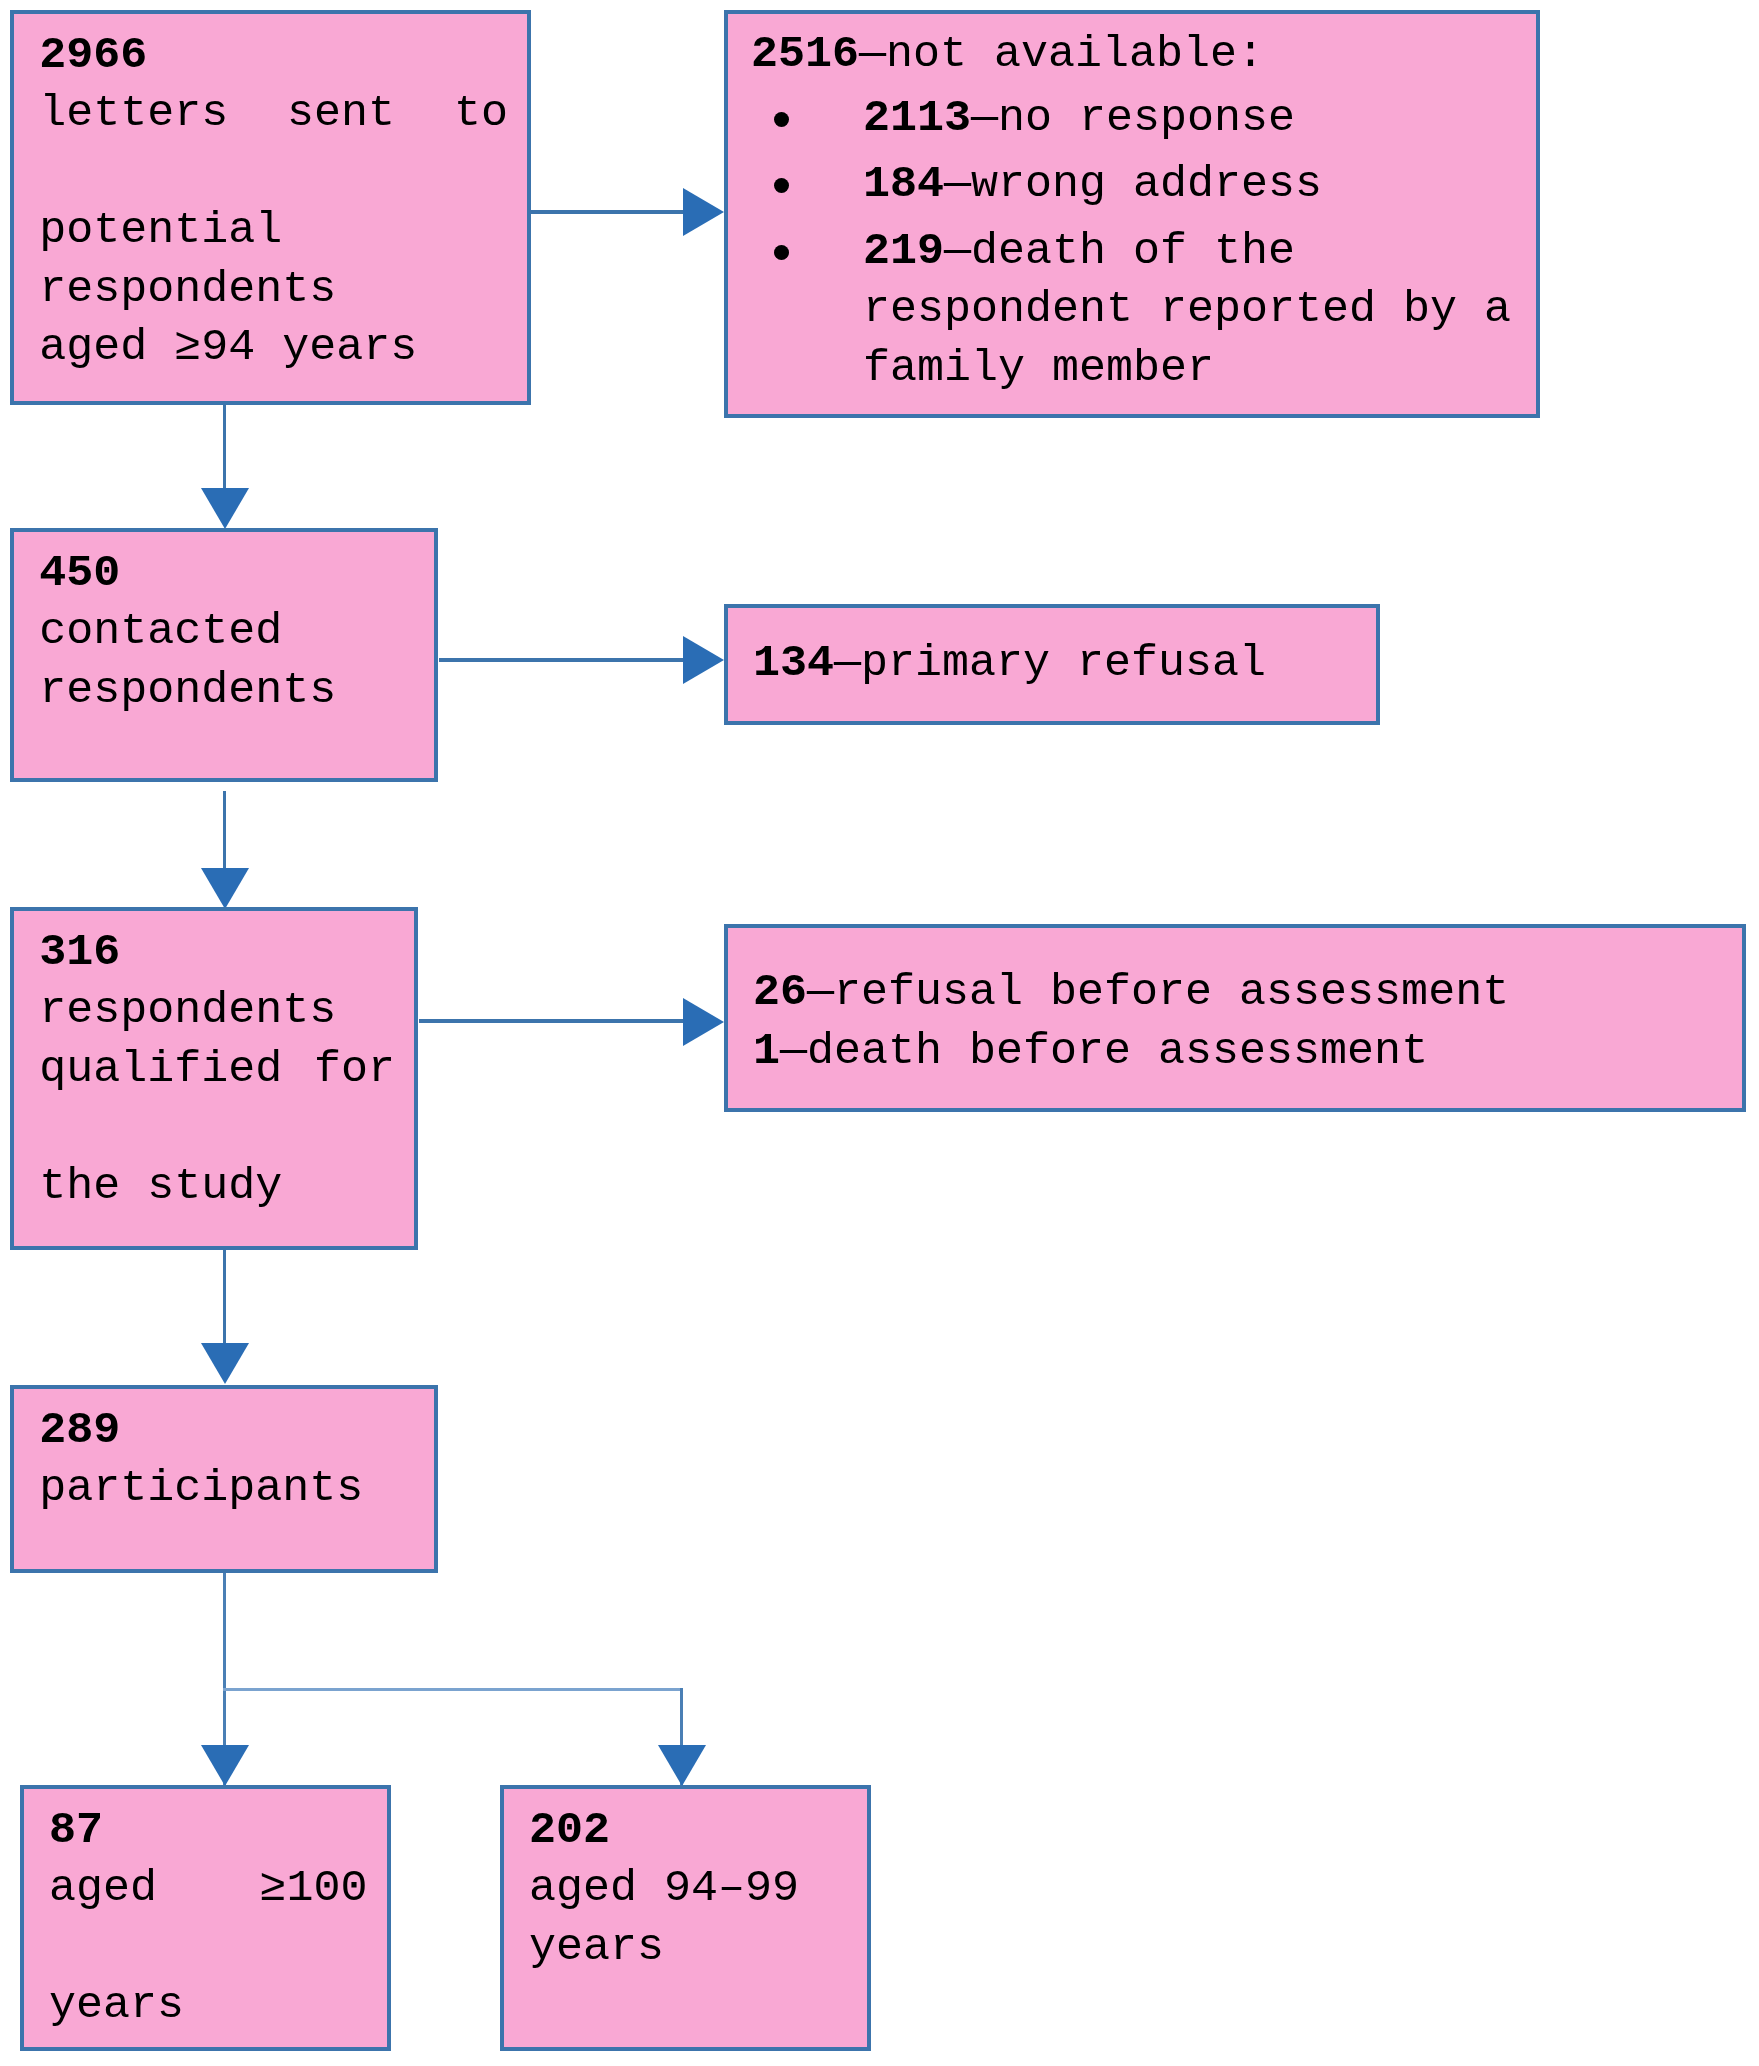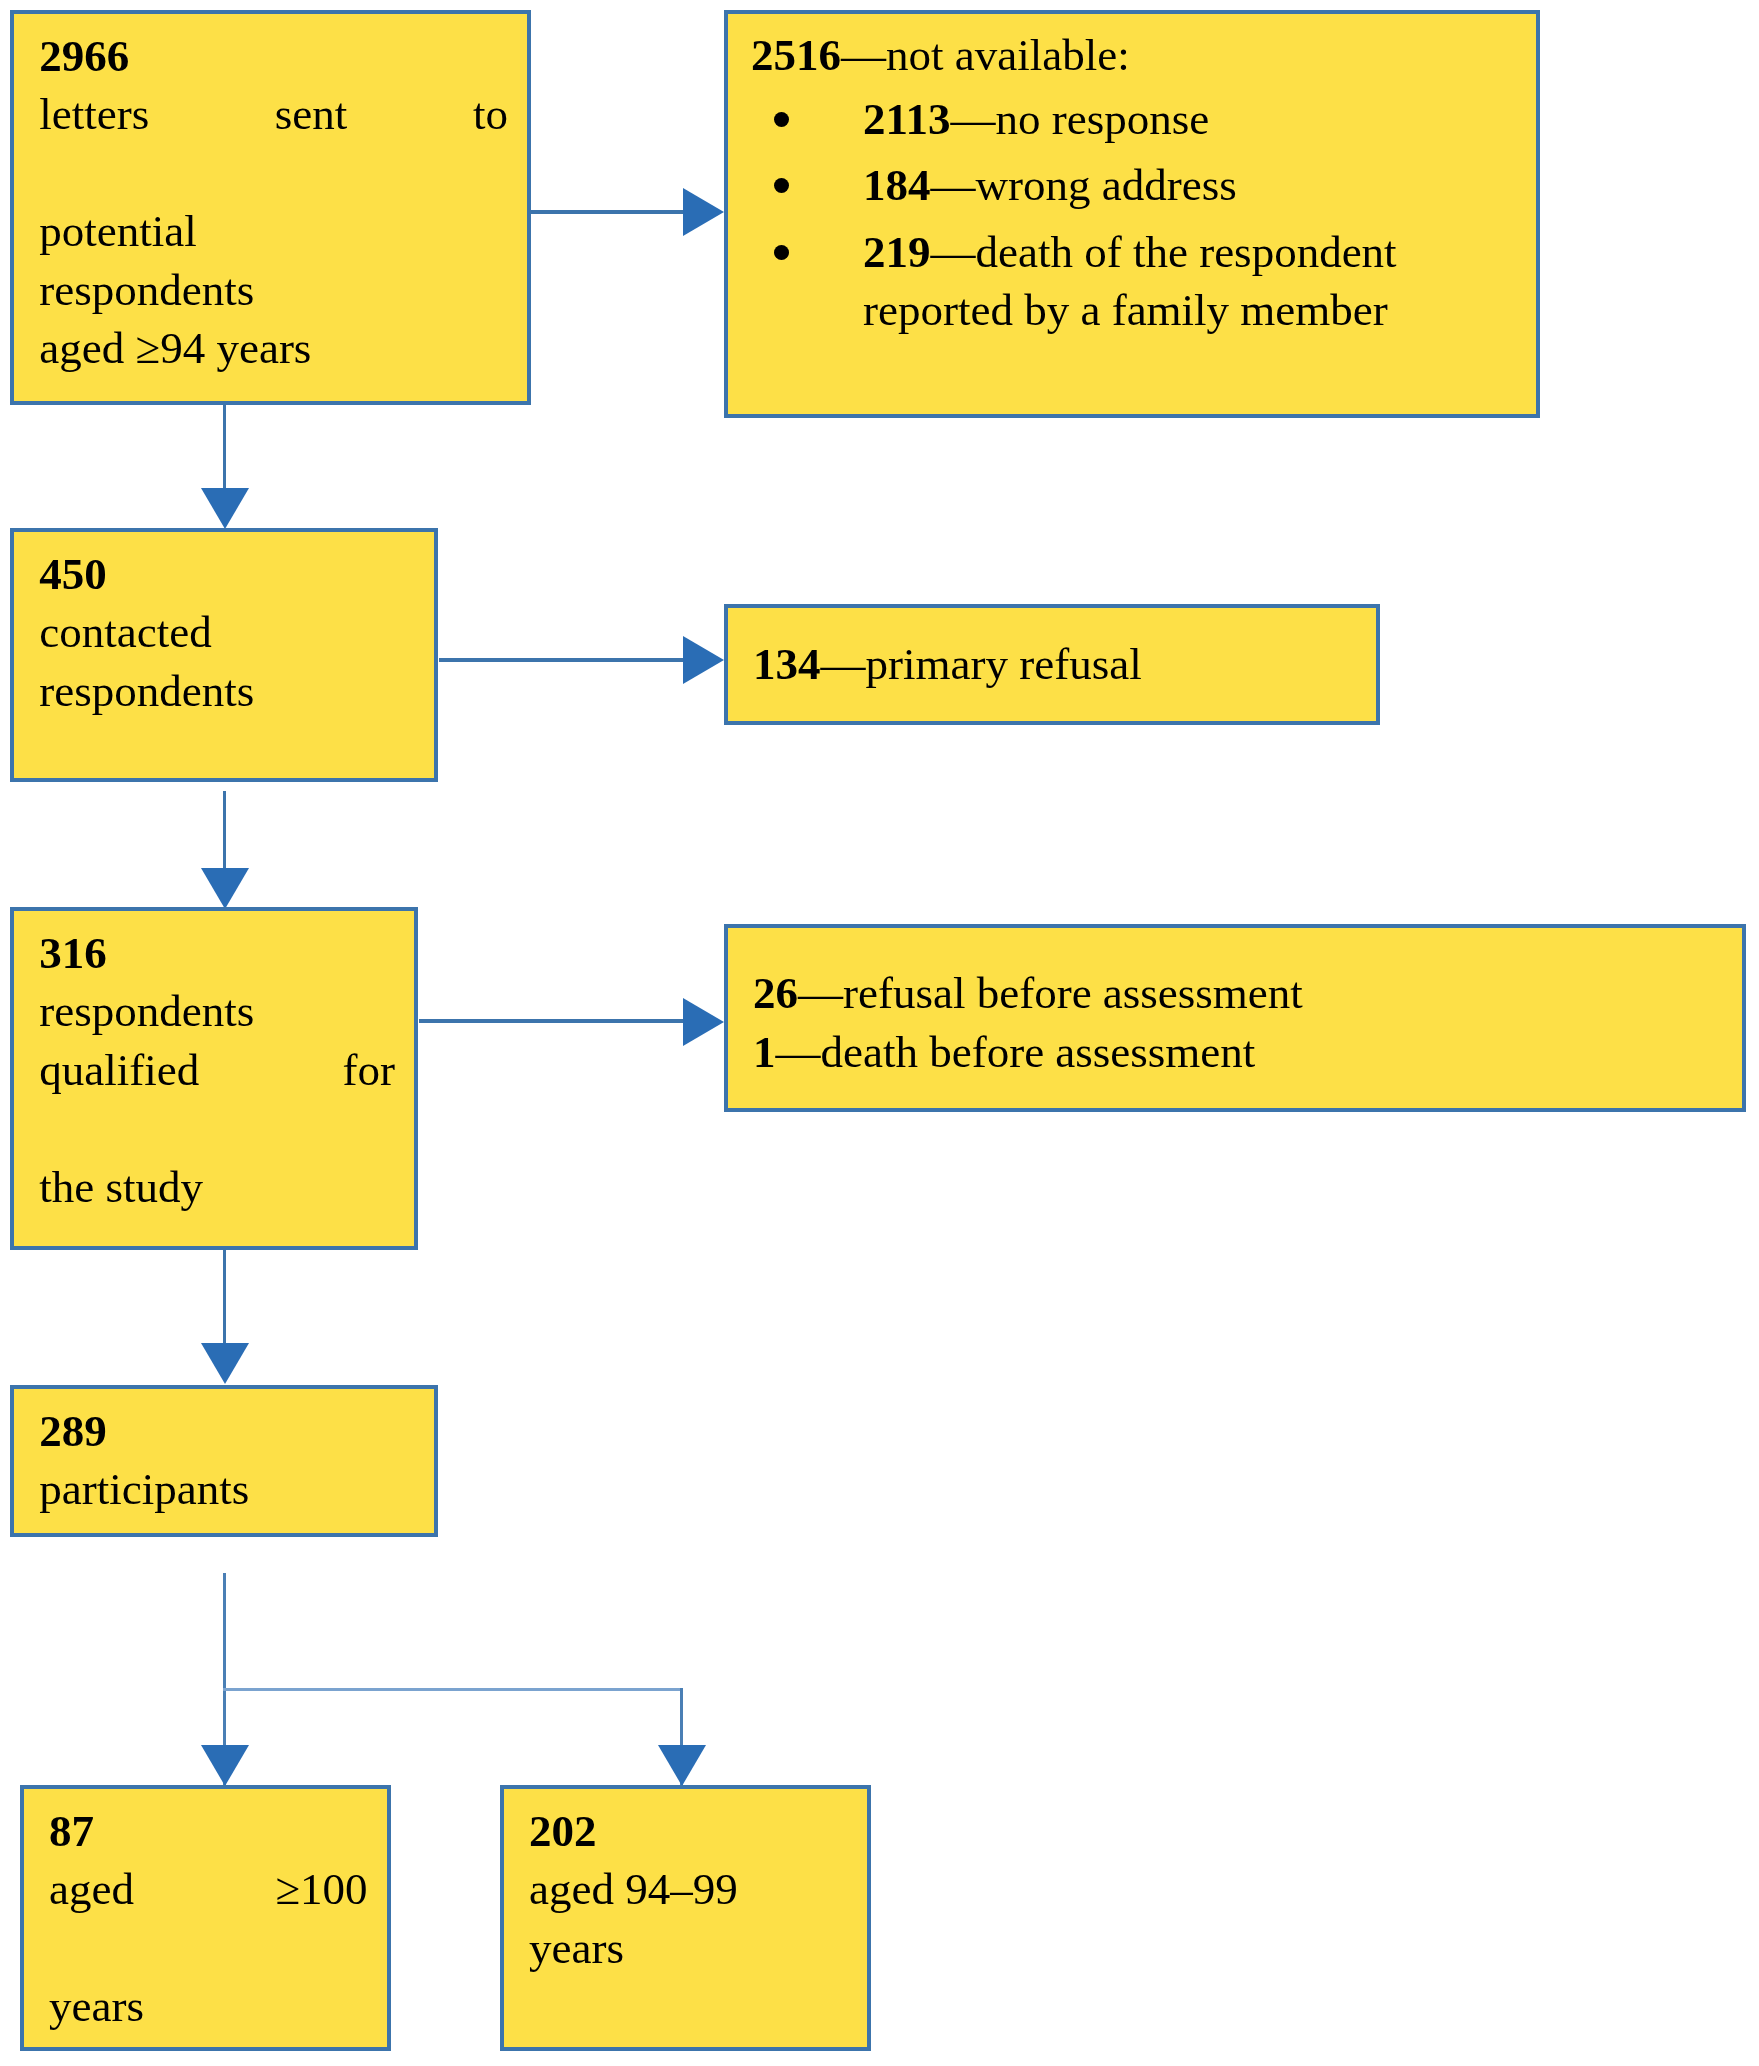--- a/index.html
+++ b/index.html
@@ -17,27 +17,28 @@
     height: 2066px;
     background: #ffffff;
     overflow: hidden;
   }
 
   
   .node {
     position: absolute;
     box-sizing: border-box;
     border: 4px solid #3c74ac;
-    background: #fde047;
+    background: #f9a8d4;
     padding: 12.6px 19.4px 12.6px 25px;
     line-height: 1.30;
     font-size: 45px;
     color: #000000;
     text-align: justify;
     text-justify: inter-word;
+    font-family: Liberation Mono, monospace;
   }
   .node .num {
     font-weight: bold;
   }
   .node p {
     margin: 0;
   }
   .justified-force {
     text-align: justify;
   }
@@ -169,21 +170,21 @@
       <span class="num">1</span><span>—</span><span>death before assessment</span>
     </p>
   </div>
 
   <div class="conn h" style="left:419px; top:1019px; width:267px;"></div>
   <div class="arrow-right" style="left:683px; top:998px;"></div>
 
   <div class="conn v" style="left:223px; top:1250px; width:3.4px; height:94px;"></div>
   <div class="arrow-down" style="left:201px; top:1343px;"></div>
 
-  <div class="node" style="left:10.3px; top:1385px; width:428px; height:152px;">
+  <div class="node" style="left:10.3px; top:1385px; width:428px; height:188px;">
     <p class="num">289</p>
     <p>participants</p>
   </div>
 
   <div class="conn v" style="left:223px; top:1573px; width:2.9px; height:228px; background:#4a7fb5;"></div>
   <div class="conn h thin" style="left:223px; top:1688px; width:459px; background:#7ba3cf; height:3.4px;"></div>
   <div class="conn v thin" style="left:680px; top:1688px; width:2.9px; height:114px; background:#4a7fb5;"></div>
 
   <div class="arrow-down" style="left:201px; top:1745px;"></div>
   <div class="arrow-down" style="left:658px; top:1745px;"></div>

